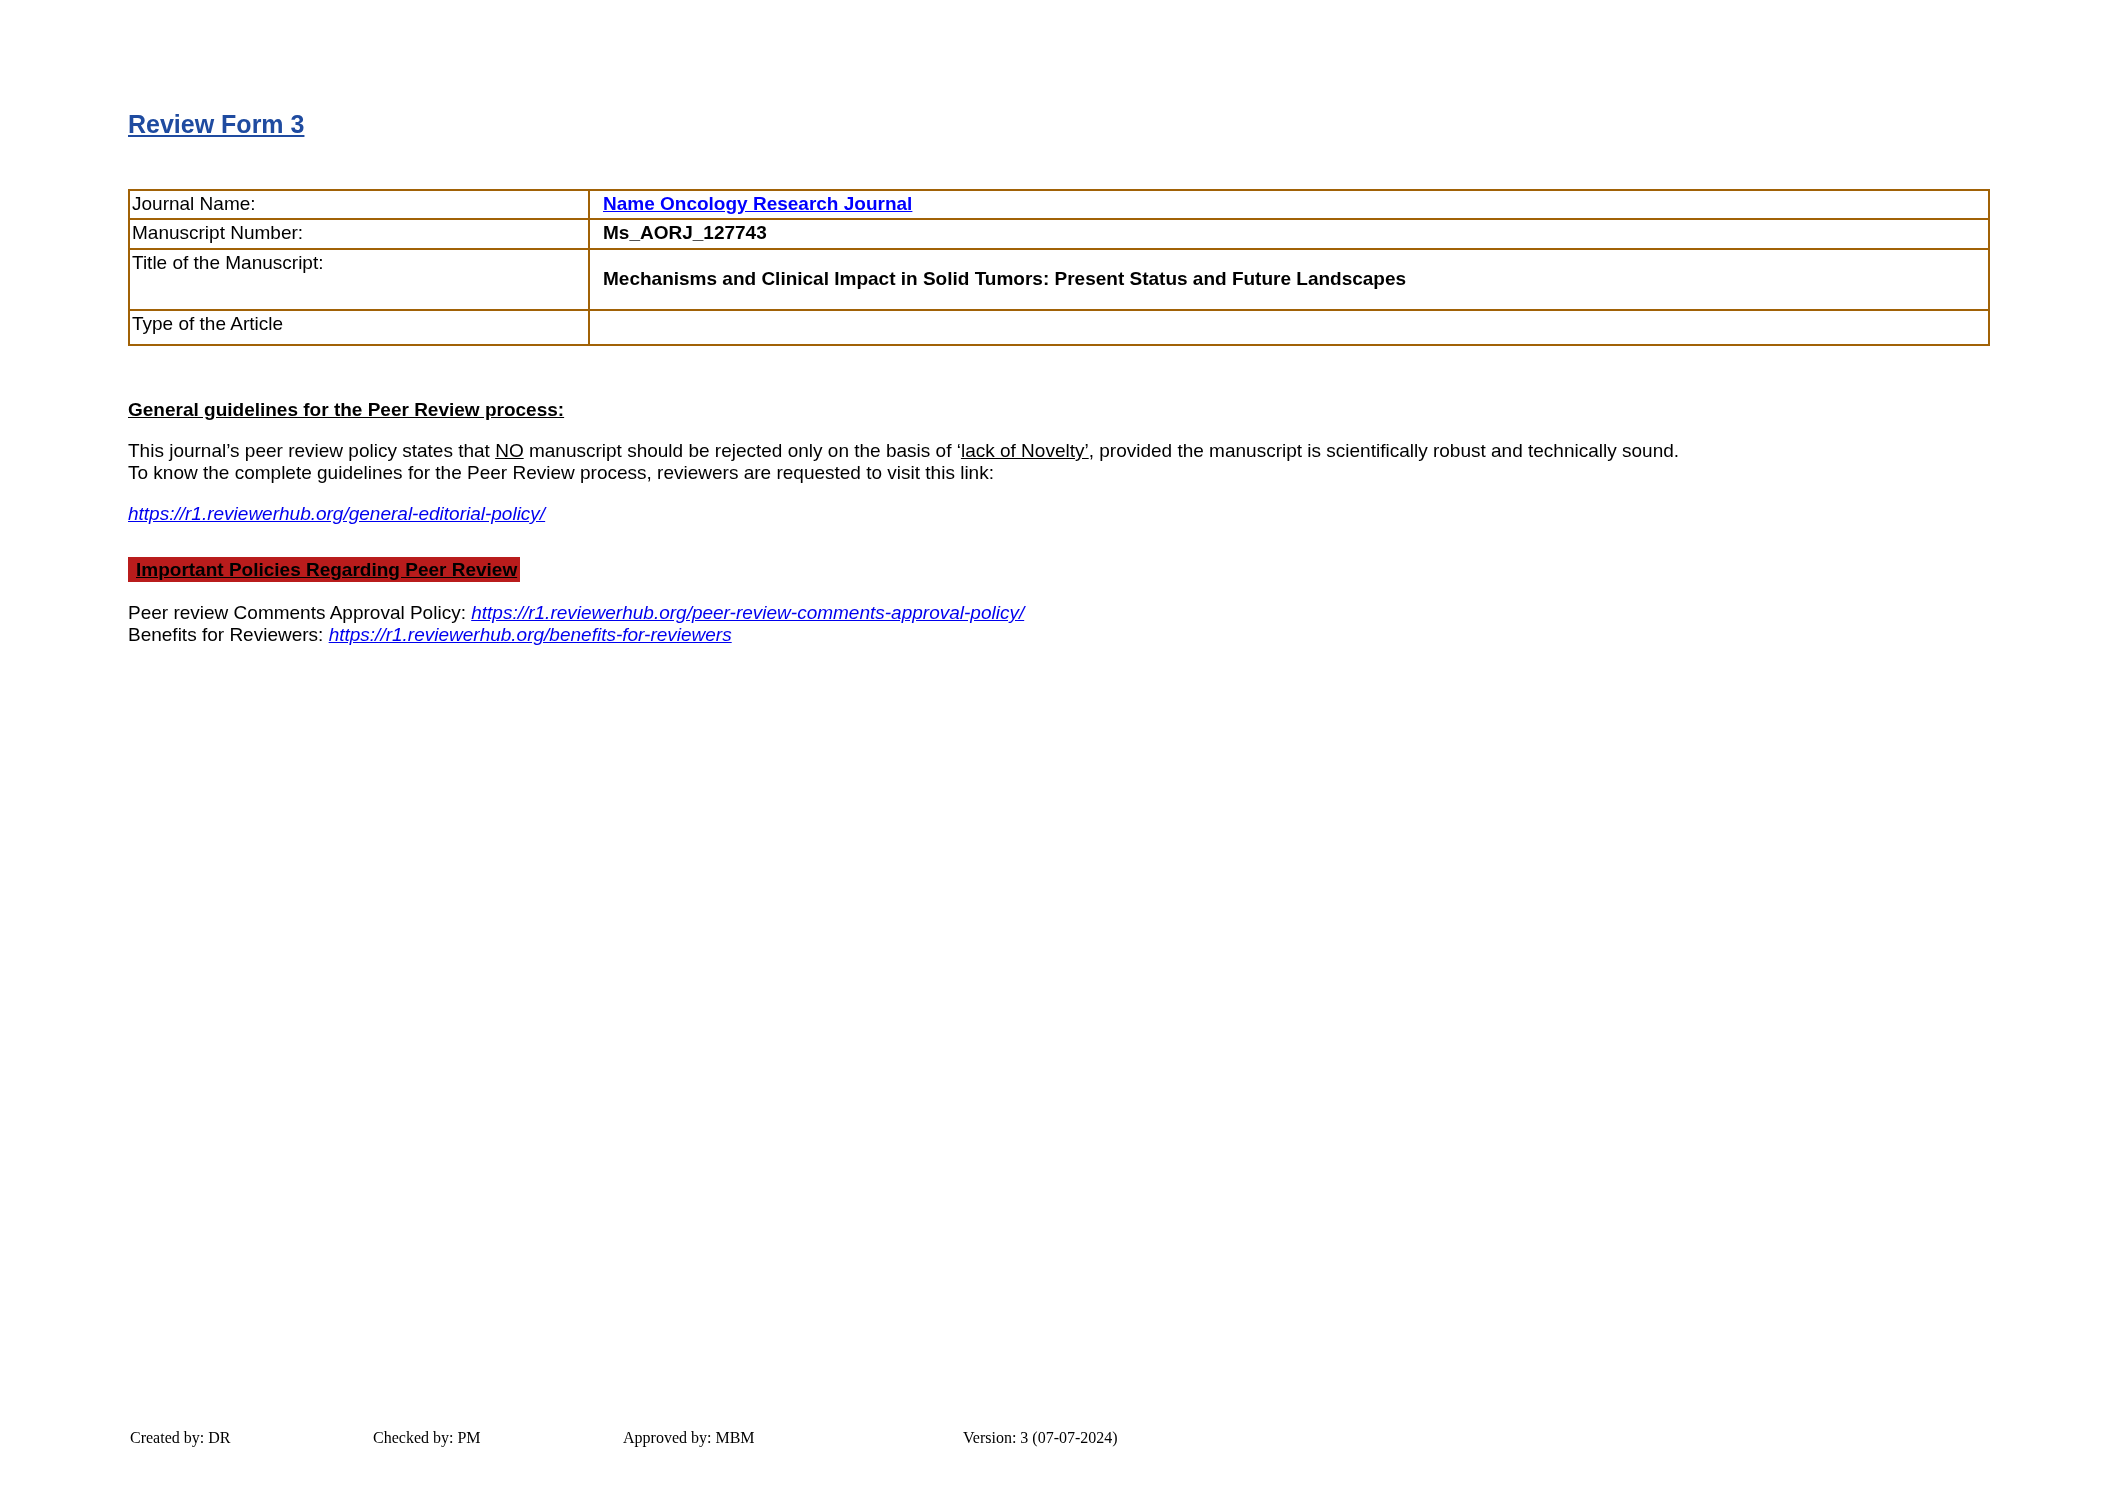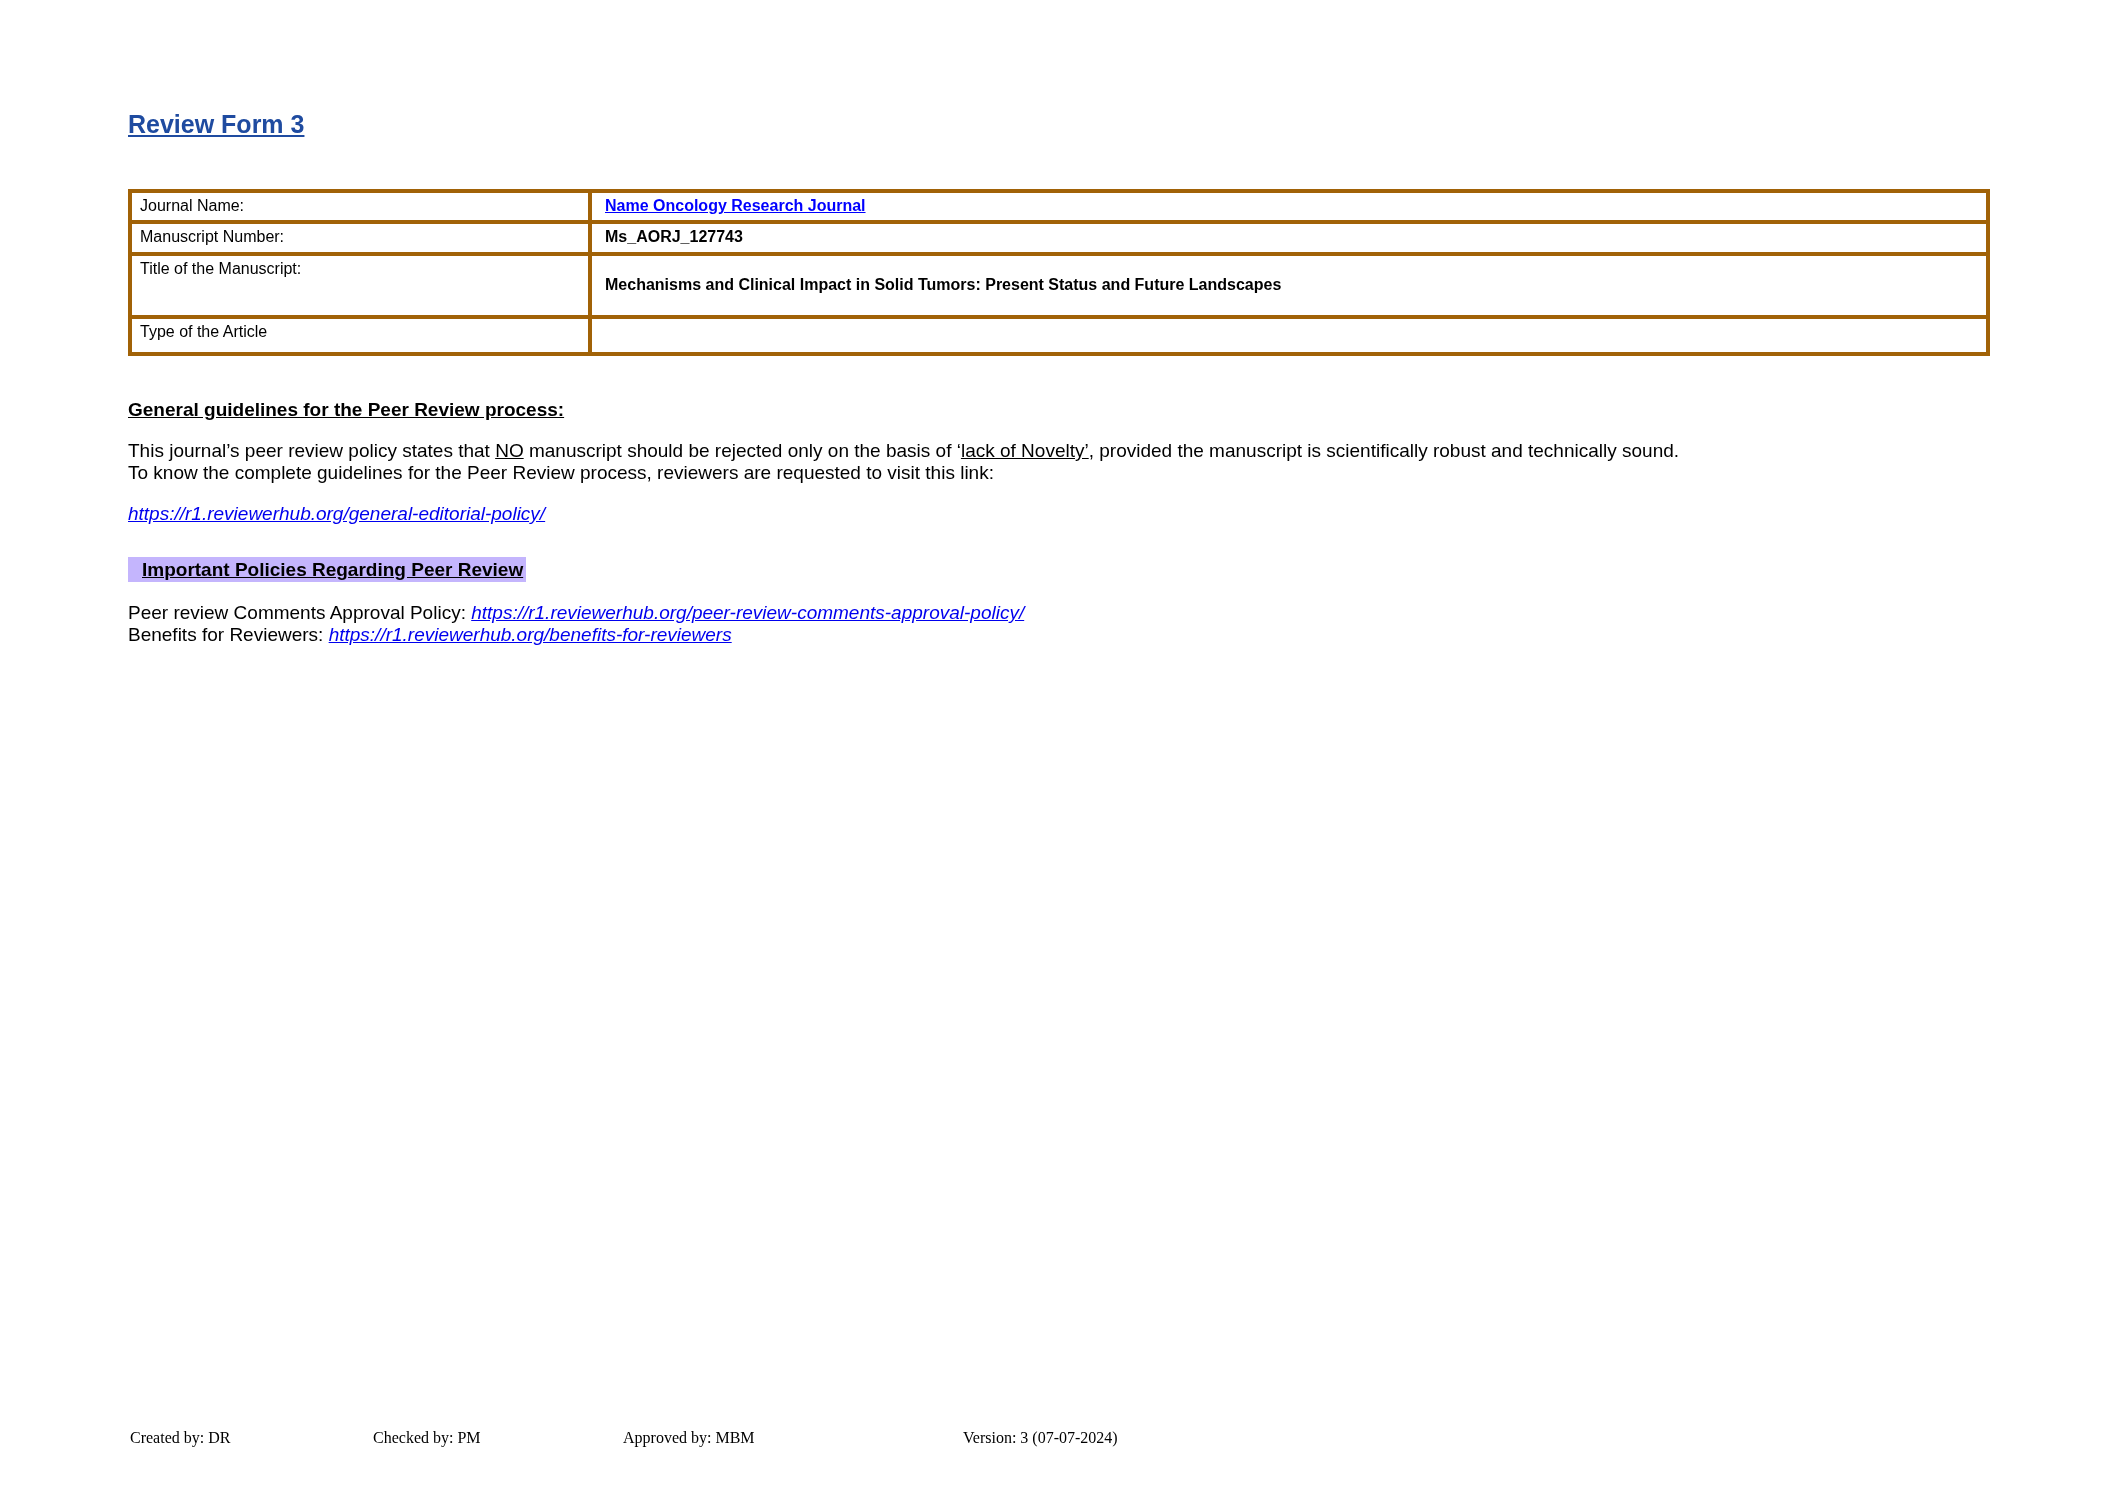--- a/index.html
+++ b/index.html
@@ -14,24 +14,24 @@
   .doc-title{
     position:absolute;top:110px;left:128px;margin:0;
     font-size:25px;font-weight:bold;
     color:#1f4ba0;text-decoration:underline;
   }
   .info-table{
     position:absolute;top:189px;left:128px;
     width:1862px;border-collapse:collapse;table-layout:fixed;
   }
   .info-table td{
-    border:4px solid #a16207;
-    padding:1px 8px 2px 8px;
+    border:2px solid #a16207;
+    padding:1px 8px 2px 2px;
     vertical-align:top;
-    font-size:16px;line-height:24px;
+    font-size:19px;line-height:24px;
   }
   .info-table td.val{padding-left:13px;}
   .row-journal td{height:24px;}
   .row-number td{height:25px;}
   .row-title td{height:56px;}
   .row-type td{height:30px;}
   .row-title td.val{vertical-align:middle;}
   .bold{font-weight:bold;}
   .bu{font-weight:normal;text-decoration:underline;}
   a.journal-link{color:#0000ff;font-weight:bold;text-decoration:underline;cursor:pointer;}
@@ -40,23 +40,23 @@
     position:absolute;top:399px;left:128px;
     font-weight:bold;text-decoration:underline;
   }
   .guidelines-para{
     position:absolute;top:440px;left:128px;margin:0;
     line-height:22px;white-space:nowrap;
   }
   .general-policy-link{position:absolute;top:503px;left:128px;}
   .policies-heading-wrap{position:absolute;top:559px;left:128px;}
   .policies-heading-wrap .hl{
-    background:#c4b5fd;
+    background:#b91c1c;
     font-weight:bold;text-decoration:underline;
-    padding:2px 3px 2px 14px;
+    padding:2px 3px 2px 8px;
   }
   .policy-lines{
     position:absolute;top:602px;left:128px;
     line-height:22px;white-space:nowrap;
   }
   .footer{
     position:absolute;top:1429px;left:0;width:100%;
     font-family:"Liberation Serif", serif;
     font-size:16px;color:#000;
   }

